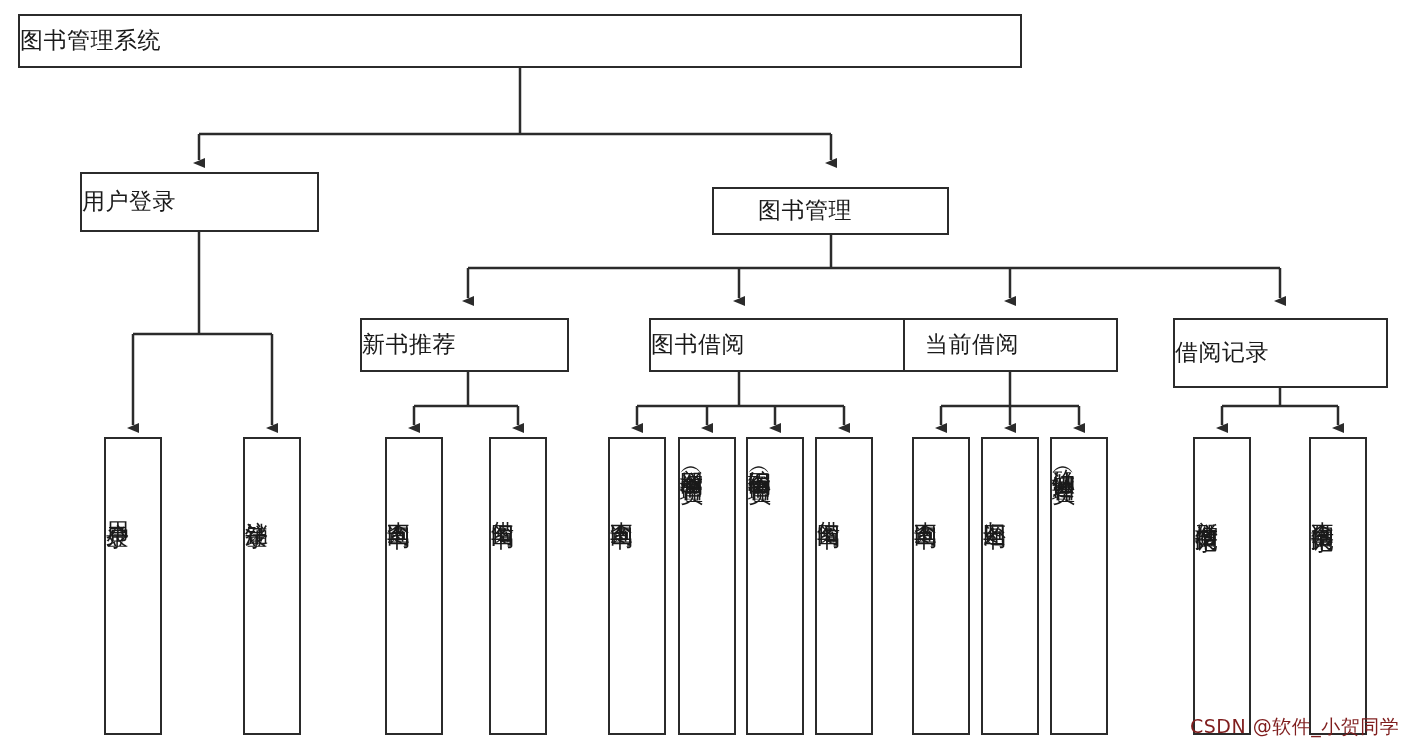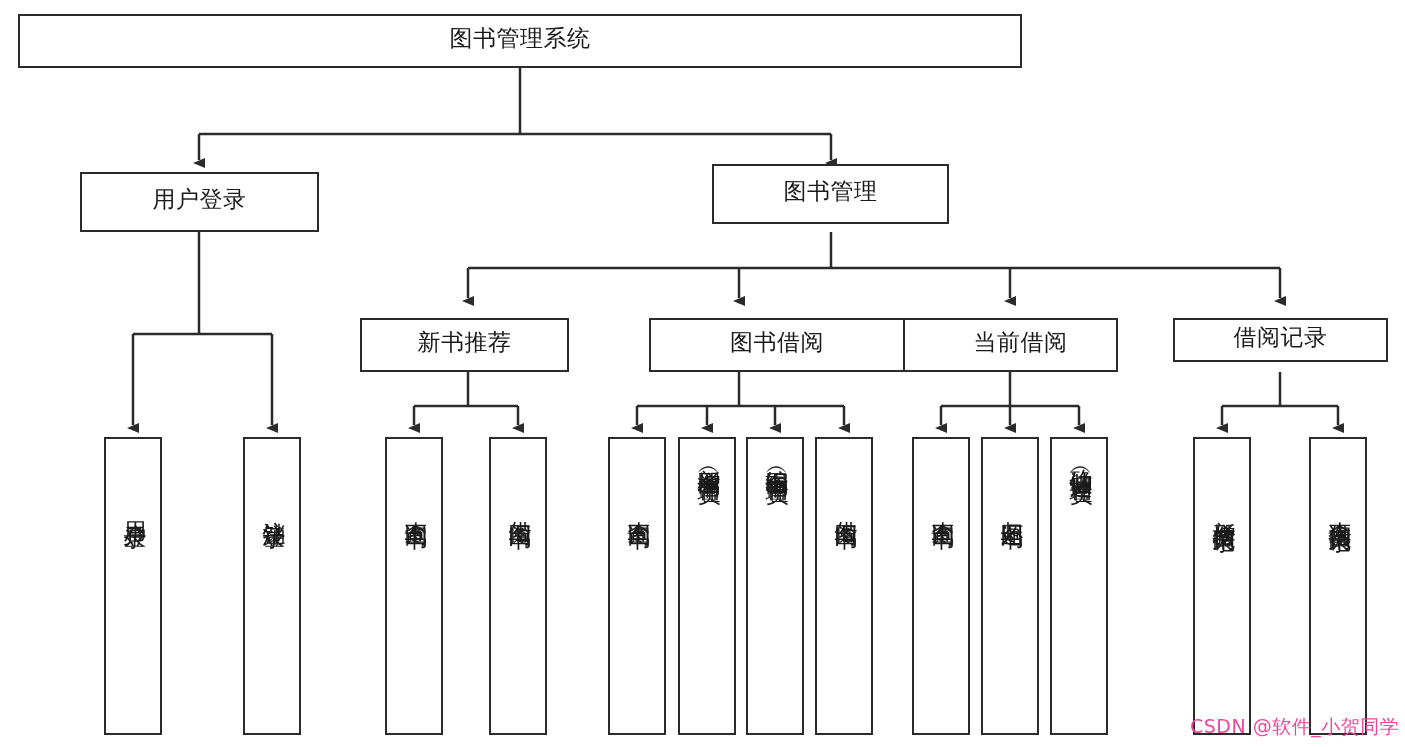--- a/index.html
+++ b/index.html
@@ -25,23 +25,21 @@
     height: 747px;
     pointer-events: none;
   }
   .node {
     position: absolute;
     box-sizing: border-box;
     border: 2.5px solid #2b2b2b;
     background: #ffffff;
     display: flex;
     align-items: center;
-    justify-content: center;
     color: #1a1a1a;
-    font-family: Liberation Mono, monospace;
   }
   .node .lbl {
     display: block;
     text-align: center;
     line-height: 1.28;
     white-space: pre;
   }
   .h-node .lbl {
     font-size: 23px;
     letter-spacing: 0.5px;
@@ -59,21 +57,21 @@
   }
   .v-node.mid .lbl {
     margin-top: 56px;
   }
   .v-node.top .lbl {
     margin-top: 4px;
   }
   .watermark {
     position: absolute;
     font-size: 19px;
-    color: #ec4899;
+    color: #7f1d1d;
     white-space: nowrap;
     letter-spacing: 0.5px;
   }
 </style>
 </head>
 <body>
 
 <div id="canvas">
 
   <svg id="wires" viewBox="0 0 1405 747">
@@ -126,34 +124,34 @@
     </g>
   </svg>
 
   <div class="node h-node" style="left:18px; top:14px; width:1004px; height:54px;">
     <span class="lbl">图书管理系统</span>
   </div>
 
   <div class="node h-node" style="left:80px; top:172px; width:239px; height:60px;">
     <span class="lbl">用户登录</span>
   </div>
-  <div class="node h-node" style="left:712px; top:164px; width:237px; height:60px;">
+  <div class="node h-node" style="left:712px; top:187px; width:237px; height:48px;padding-left:44px;">
     <span class="lbl">图书管理</span>
   </div>
 
   <div class="node h-node" style="left:360px; top:318px; width:209px; height:54px;">
     <span class="lbl">新书推荐</span>
   </div>
   <div class="node h-node" style="left:633px; top:318px; width:256px; height:54px;margin-left:16px;">
     <span class="lbl">图书借阅</span>
   </div>
   <div class="node h-node" style="left:903px; top:318px; width:215px; height:54px;padding-left:20px;">
     <span class="lbl">当前借阅</span>
   </div>
-  <div class="node h-node" style="left:1173px; top:318px; width:215px; height:44px;">
+  <div class="node h-node" style="left:1173px; top:318px; width:215px; height:70px;">
     <span class="lbl">借阅记录</span>
   </div>
 
   <div class="node v-node mid" style="left:104px; top:437px; width:58px; height:298px;">
     <span class="lbl">用户登录</span>
   </div>
   <div class="node v-node mid" style="left:243px; top:437px; width:58px; height:298px;">
     <span class="lbl">注销登录</span>
   </div>
 

